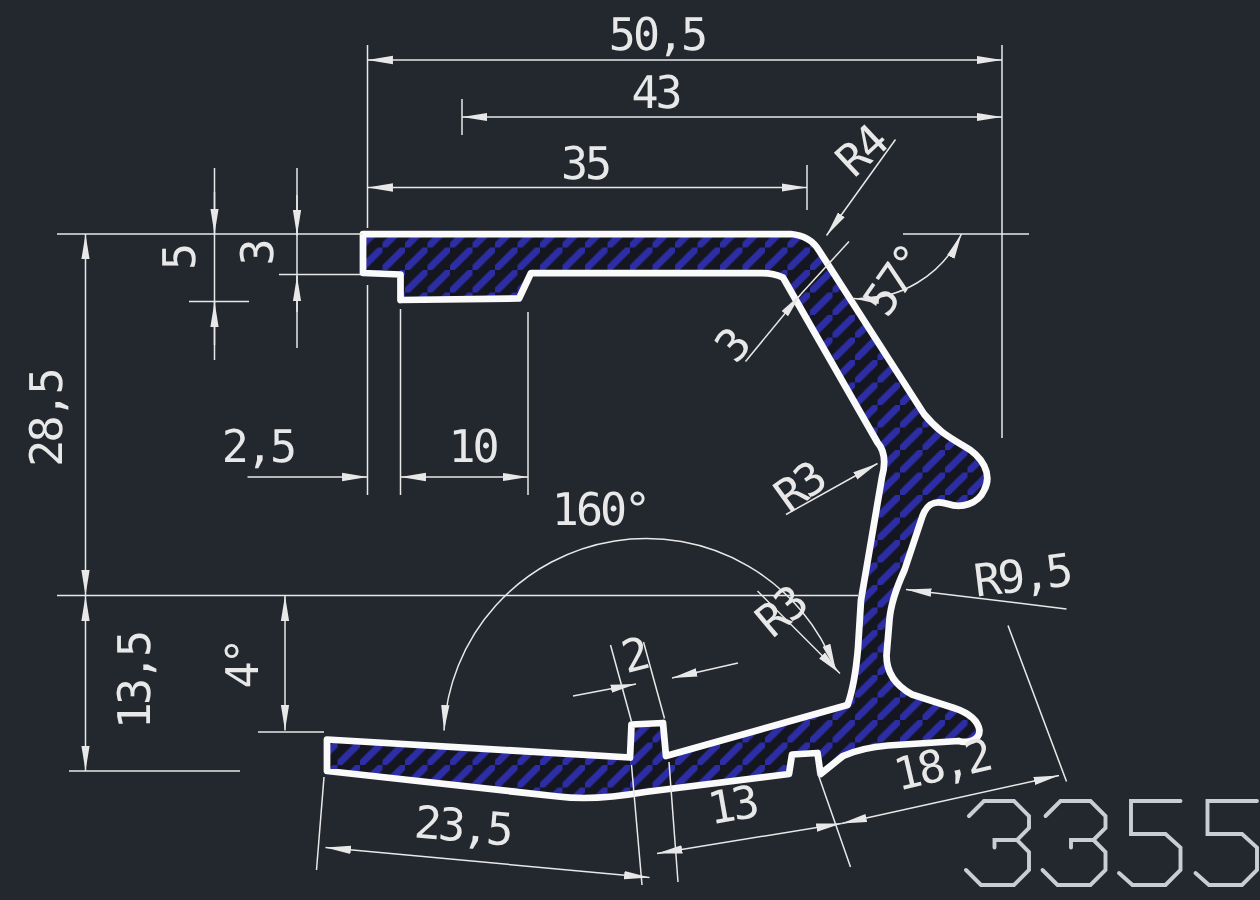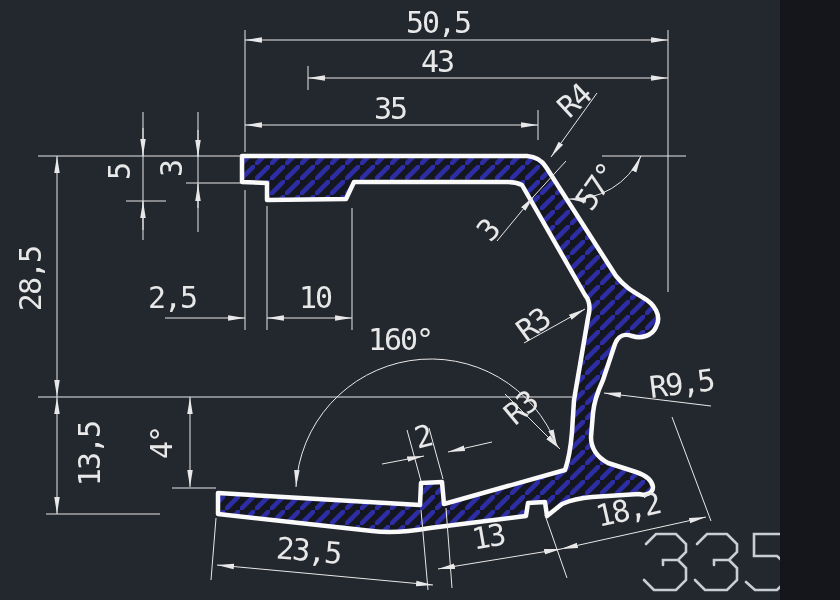--- a/index.html
+++ b/index.html
@@ -1,18 +1,18 @@
 <!DOCTYPE html>
 <html style="--bg: #23272e; --line: #fafafa; --dim: #e8e8e8; --hatch: #2d2da5; --fill-dark: #151720; --logo: #c9ced6;"><head>
 <meta charset="utf-8">
 <style>
   html,body{margin:0;padding:0;background:#14161b;}
   .canvas{
     position:relative;
-    width:780px;height:600px;
+    width:840px;height:600px;
     background:var(--bg,#23272e);
     overflow:hidden;
     font-family:"DejaVu Sans Mono","Liberation Mono",monospace;
   }
   svg{display:block}
   .profile-path{
     fill:url(#hatch);
     stroke:var(--line,#fafafa);
     stroke-width:4.5;
     stroke-linejoin:round;

